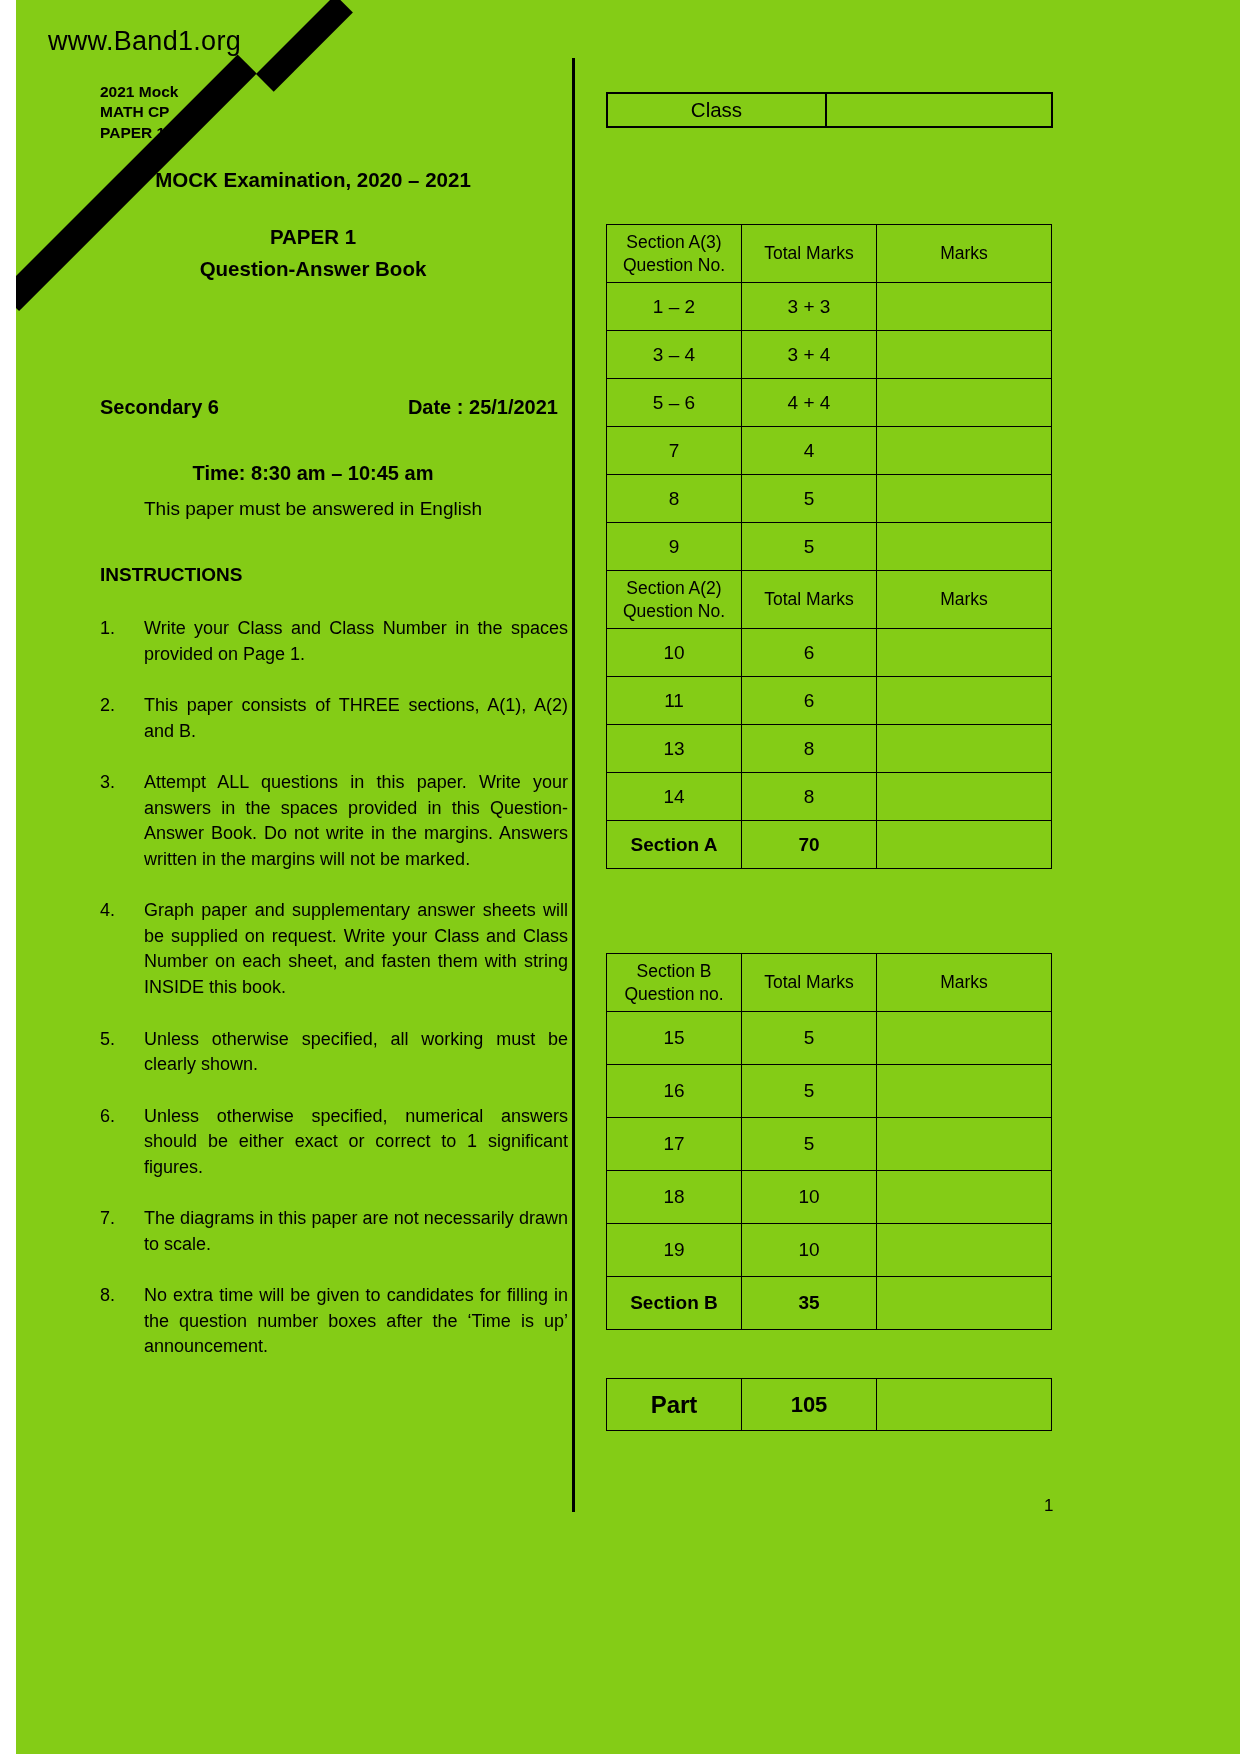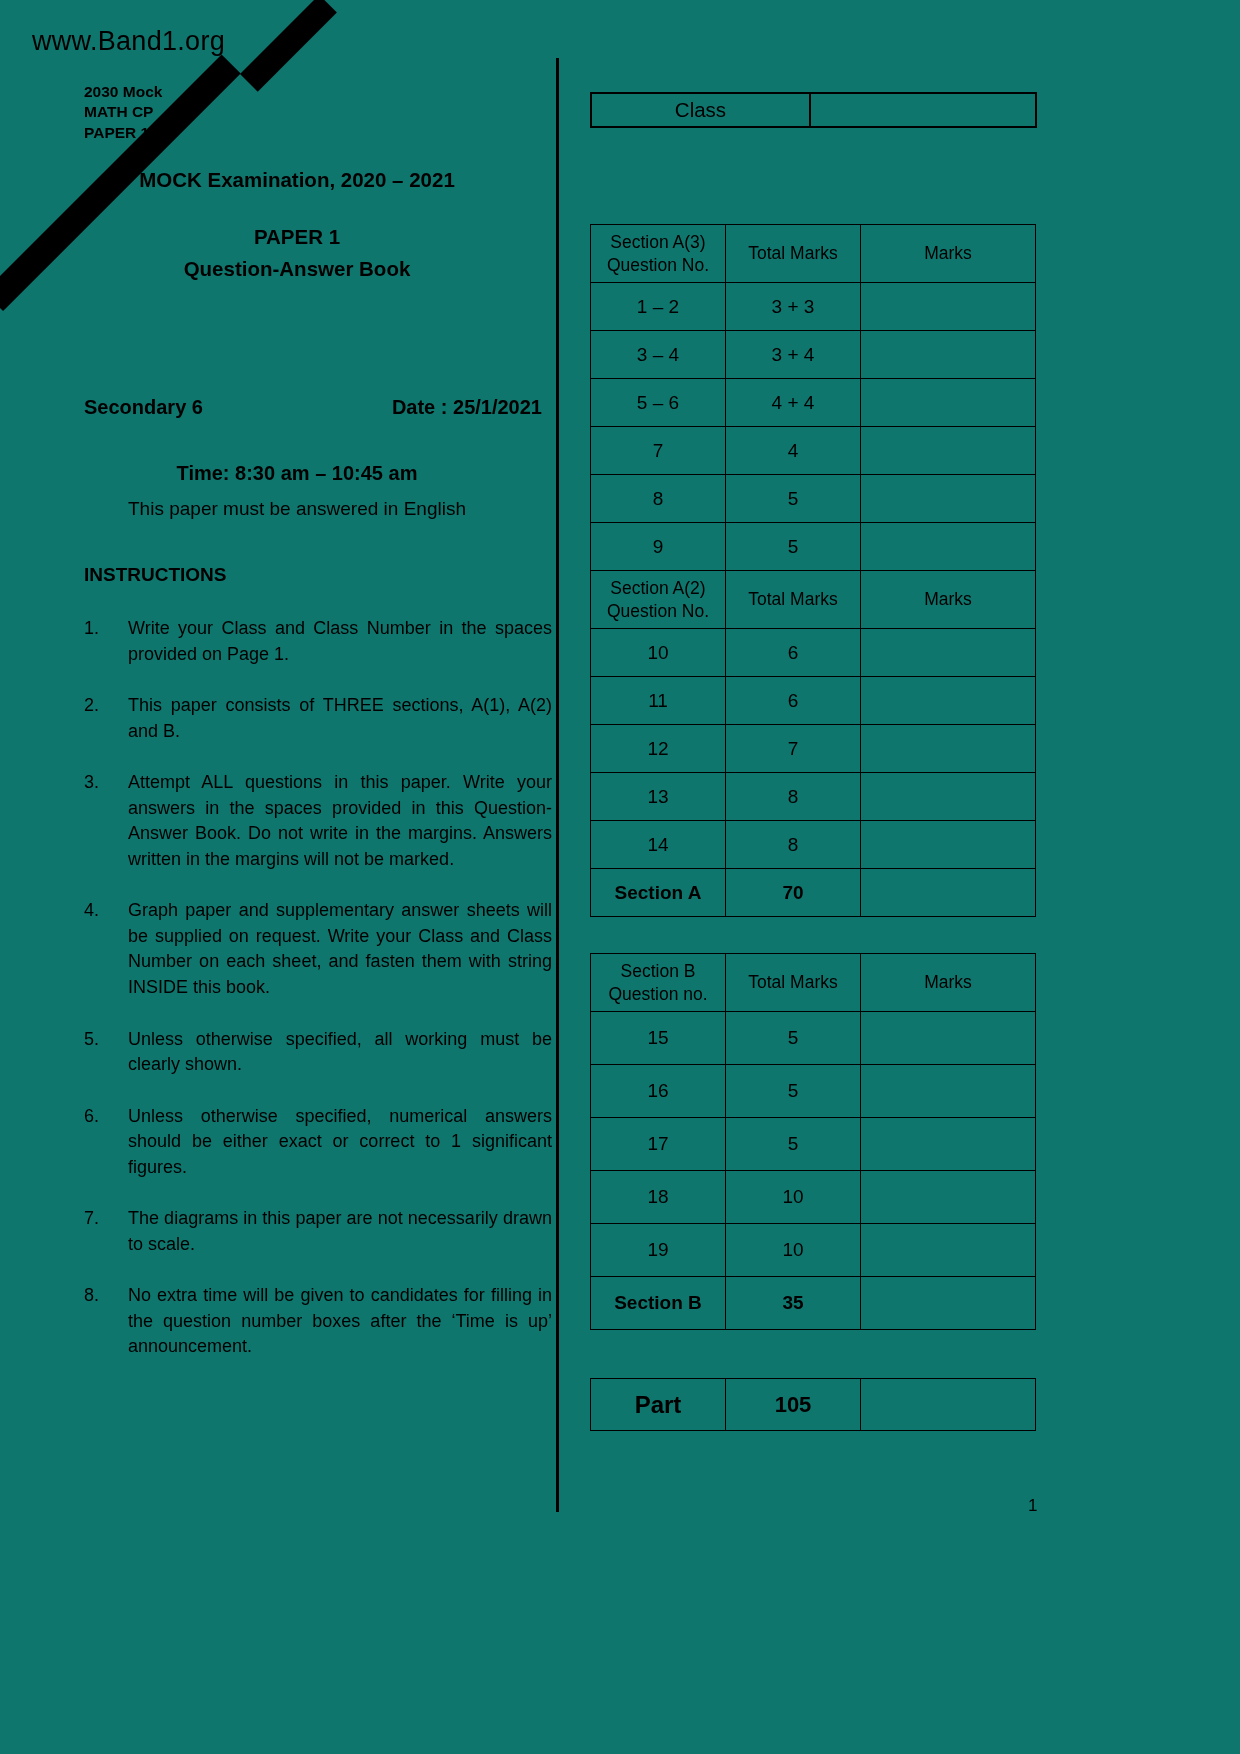--- a/index.html
+++ b/index.html
@@ -2,21 +2,21 @@
 <html><head>
 <meta charset="utf-8">
 <style>
   * { margin:0; padding:0; box-sizing:border-box; }
   html,body { background:#fff; }
   body {
     width:1240px; height:1754px; position:relative;
     font-family:"Liberation Sans", sans-serif; color:#000;
     overflow:hidden;
   }
-  .sheet { position:absolute; inset:0; background:#0f766e; overflow:hidden; }
+  .sheet { position:absolute; inset:0; background:#84cc16; overflow:hidden;margin-left:16px; }
 
   
   .diag { position:absolute; background:#000; transform-origin:0 0; transform:rotate(-45deg); }
   .diag.main  { left:-16px; top:292px; width:336px; height:27px; }
   .diag.small { left:240px; top:74px;  width:112px; height:25px; }
 
   .watermark { position:absolute; left:32px; top:26px; font-size:27px; letter-spacing:0.3px; }
 
   .corner-label { position:absolute; left:84px; top:82px; font-size:15.5px; font-weight:bold; line-height:1.32; }
 
@@ -63,21 +63,21 @@
 <body>
 
 <div class="sheet">
 
   <div class="diag main"></div>
   <div class="diag small"></div>
 
   <div class="watermark">www.Band1.org</div>
 
   <div class="corner-label">
-    <div>2030 Mock</div>
+    <div>2021 Mock</div>
     <div>MATH CP</div>
     <div>PAPER 1</div>
   </div>
 
   <div class="title-block">
     <div class="line">MOCK Examination, 2020 – 2021</div>
     <div class="line paper-line">PAPER 1</div>
     <div class="line">Question-Answer Book</div>
   </div>
 
@@ -198,25 +198,20 @@
       <td>10</td>
       <td>6</td>
       <td></td>
     </tr>
     <tr>
       <td>11</td>
       <td>6</td>
       <td></td>
     </tr>
     <tr>
-      <td>12</td>
-      <td>7</td>
-      <td></td>
-    </tr>
-    <tr>
       <td>13</td>
       <td>8</td>
       <td></td>
     </tr>
     <tr>
       <td>14</td>
       <td>8</td>
       <td></td>
     </tr>
     <tr>

